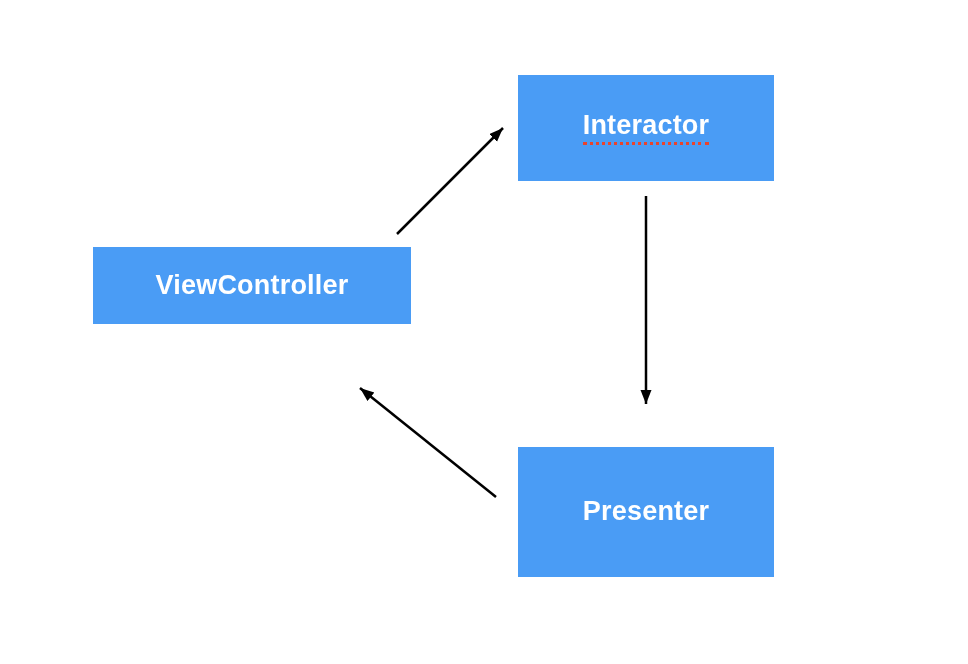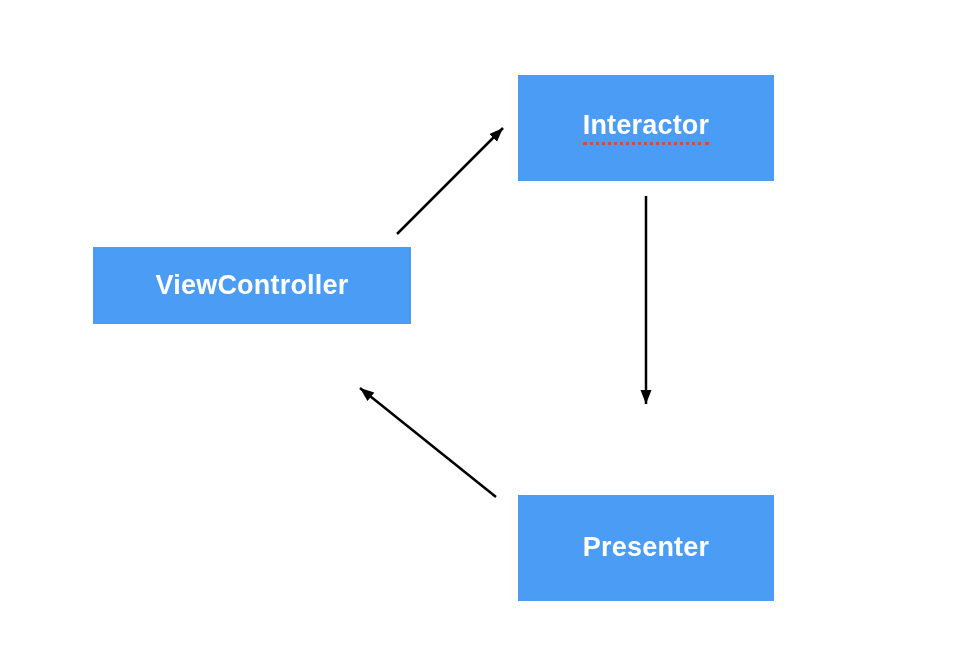--- a/index.html
+++ b/index.html
@@ -39,22 +39,21 @@
   .node-interactor {
     left: 518px;
     top: 75px;
     width: 256px;
     height: 106px;
   }
   .node-presenter {
     left: 518px;
     top: 447px;
     width: 256px;
-    height: 106px;
-    margin-top: 48px;
+    height: 130px;
   }
   .node-label {
     color: #ffffff;
     font-size: 27px;
     font-weight: bold;
     letter-spacing: 0.2px;
     line-height: 1.1;
     white-space: nowrap;
   }
   .misspelled {

